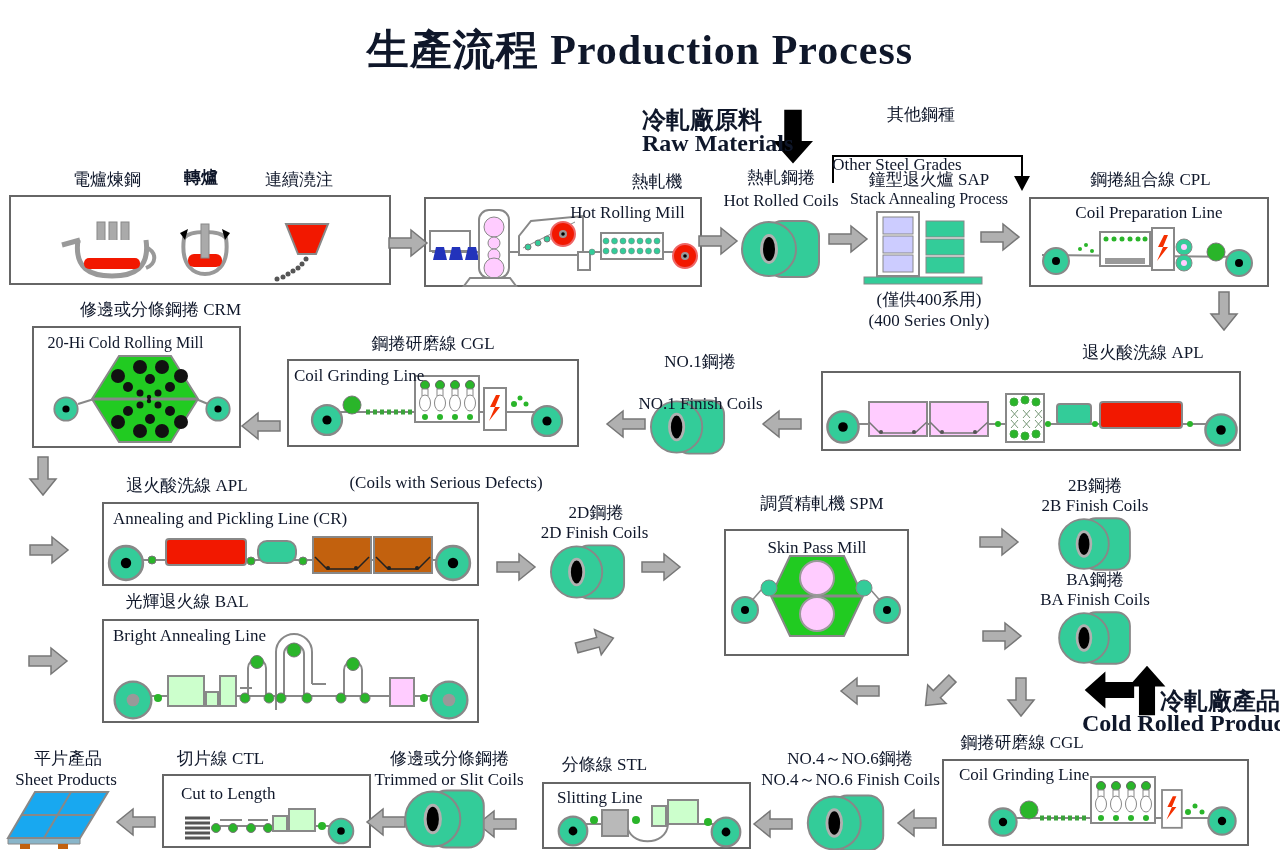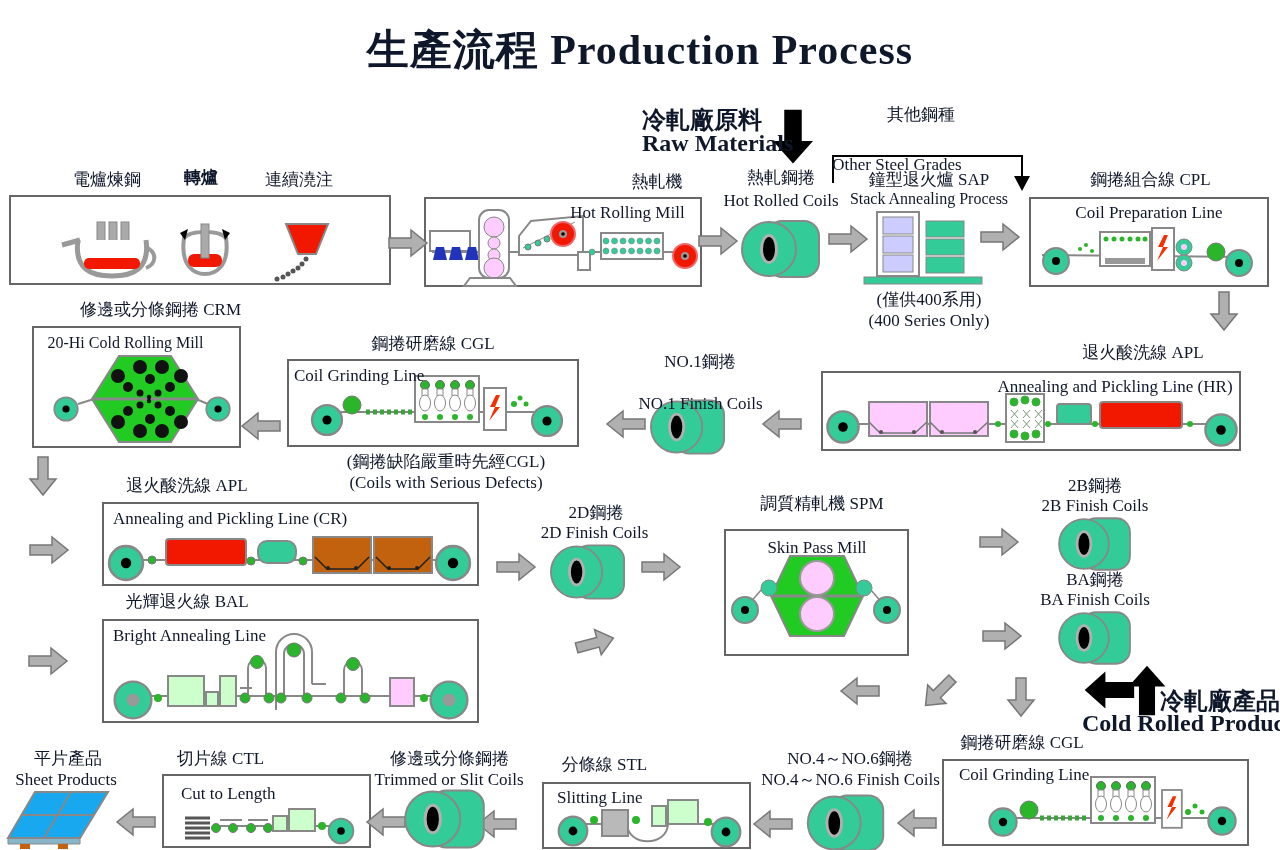--- a/index.html
+++ b/index.html
@@ -460,28 +460,26 @@
 <div class="lbl c" style="left:850px;top:311px;width:158px;">(400 Series Only)</div>
 
 <div class="lbl c" style="left:1073px;top:170px;width:155px;">鋼捲組合線 CPL</div>
 <div class="lbl c" style="left:1055px;top:203px;width:188px;">Coil Preparation Line</div>
 
 <div class="lbl c" style="left:58px;top:300px;width:205px;">修邊或分條鋼捲 CRM</div>
 <div class="lbl c s16" style="left:33px;top:334px;width:185px;">20-Hi Cold Rolling Mill</div>
 
 <div class="lbl c" style="left:358px;top:334px;width:150px;">鋼捲研磨線 CGL</div>
 <div class="lbl" style="left:294px;top:366px;">Coil Grinding Line</div>
-<div class="lbl c" style="left:322px;top:452px;width:248px;">(鋼捲缺陷嚴重時先經CGL)</div>
 <div class="lbl c" style="left:322px;top:473px;width:248px;">(Coils with Serious Defects)</div>
 
 <div class="lbl c" style="left:645px;top:352px;width:110px;">NO.1鋼捲</div>
 <div class="lbl c" style="left:628px;top:394px;width:145px;">NO.1 Finish Coils</div>
 
 <div class="lbl c" style="left:1068px;top:343px;width:150px;">退火酸洗線 APL</div>
-<div class="lbl c" style="left:995px;top:377px;width:240px;">Annealing and Pickling Line (HR)</div>
 
 <div class="lbl c" style="left:112px;top:476px;width:150px;">退火酸洗線 APL</div>
 <div class="lbl" style="left:113px;top:509px;">Annealing and Pickling Line (CR)</div>
 
 <div class="lbl c" style="left:556px;top:503px;width:80px;">2D鋼捲</div>
 <div class="lbl c" style="left:527px;top:523px;width:135px;">2D Finish Coils</div>
 
 <div class="lbl c" style="left:752px;top:494px;width:140px;">調質精軋機 SPM</div>
 <div class="lbl c" style="left:748px;top:538px;width:138px;">Skin Pass Mill</div>
 

